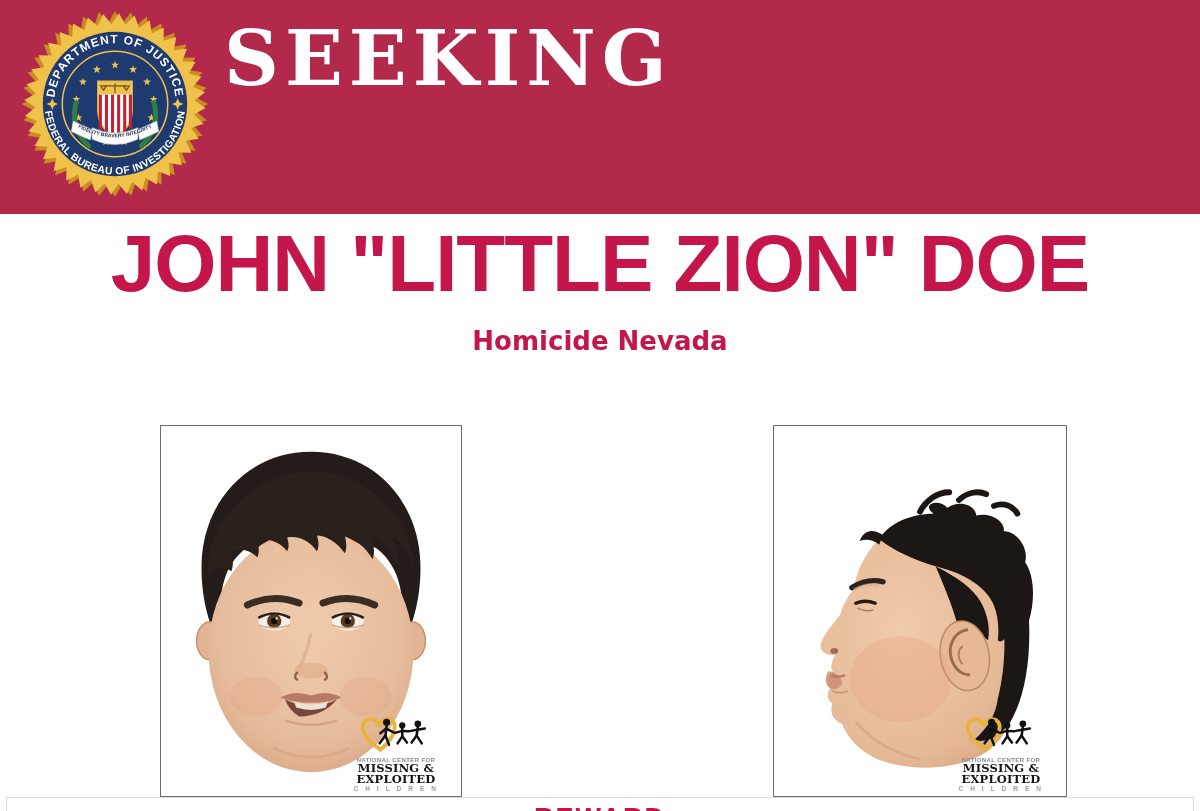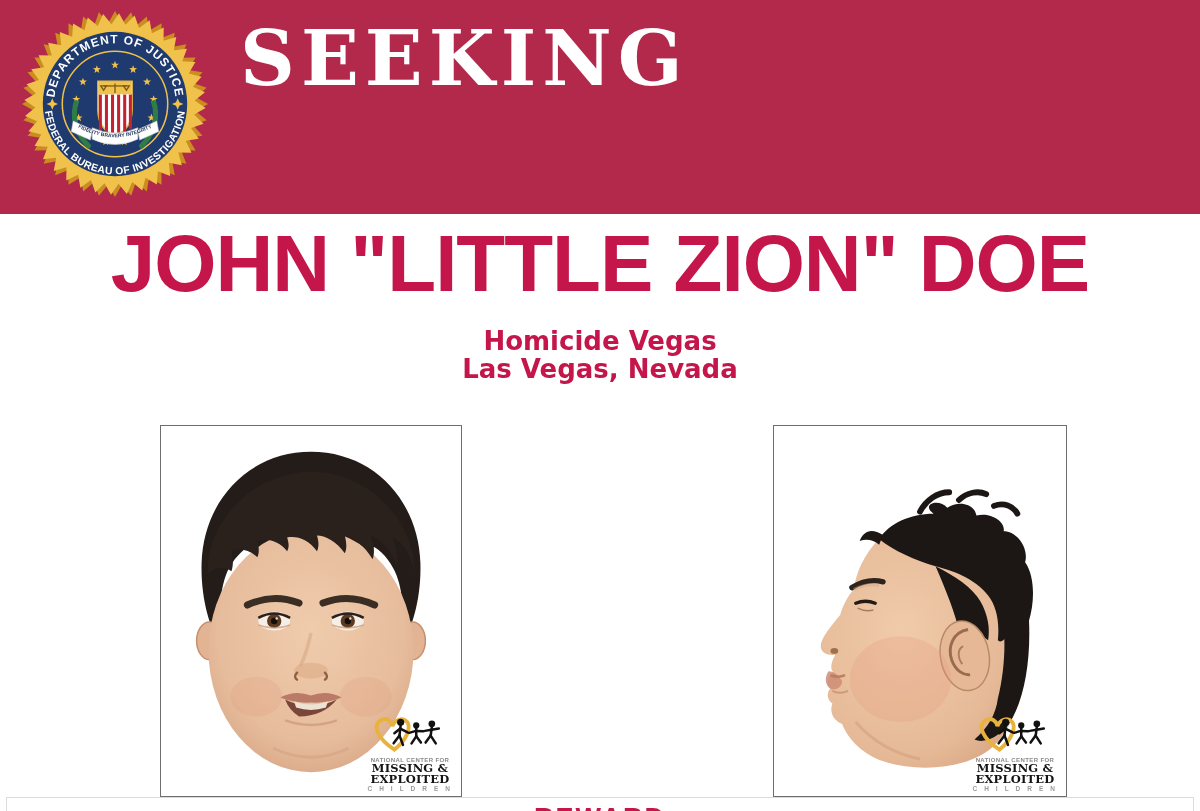--- a/index.html
+++ b/index.html
@@ -1,39 +1,39 @@
 <!DOCTYPE html>
 <html><head>
 <meta charset="utf-8">
 <style>
   html,body{margin:0;padding:0;}
   body{width:1200px;height:811px;overflow:hidden;background:#fff;font-family:"Liberation Sans",sans-serif;}
   .poster{position:relative;width:1200px;height:811px;background:#fff;overflow:hidden;}
 
   
   .banner{position:absolute;top:0;left:0;right:0;height:214px;background:#B3294B;}
-  .banner-text{position:absolute;left:240px;top:16px;color:#fff;
+  .banner-text{position:absolute;left:224px;top:16px;color:#fff;
     font-family:"DejaVu Serif",serif;font-weight:bold;font-size:76px;line-height:86px;letter-spacing:6px;}
   .seal{position:absolute;left:20px;top:9px;width:190px;height:190px;}
   .seal text{font-family:"Liberation Sans",sans-serif;}
 
   
   .victim-name{position:absolute;top:224px;left:0;width:100%;margin:0;text-align:center;
     font-size:80px;line-height:80px;font-weight:bold;letter-spacing:-1px;color:#C4164A;}
   .details{position:absolute;top:327px;left:0;width:100%;text-align:center;
     font-family:"DejaVu Sans",sans-serif;font-weight:bold;font-size:26px;line-height:28px;color:#C4164A;}
 
   
   .frame{position:absolute;top:425px;background:#fff;border:1px solid #6e6e6e;box-sizing:border-box;}
   .frame-left{left:160px;width:302px;height:372px;}
   .frame-right{left:773px;width:294px;height:372px;}
   .frame svg.face{position:absolute;left:0;top:0;width:100%;height:100%;}
 
   
-  .ncmec{position:absolute;right:5px;bottom:4px;width:92px;text-align:center;}
+  .ncmec{position:absolute;right:19px;bottom:4px;width:92px;text-align:center;}
   .ncmec-art{display:block;margin:0 auto;width:78px;height:46px;}
   .ncmec .n1{font-size:6px;color:#8a8a8a;font-weight:bold;letter-spacing:.4px;white-space:nowrap;}
   .ncmec .n2{font-family:"DejaVu Serif",serif;font-size:11.5px;line-height:10.5px;font-weight:bold;color:#141414;letter-spacing:.2px;white-space:nowrap;}
   .ncmec .n3{font-size:6.5px;color:#9a9a9a;font-weight:bold;letter-spacing:2.6px;margin-top:1px;white-space:nowrap;}
 
   
   .reward-box{position:absolute;left:6px;right:6px;top:797px;height:80px;background:#fff;
     border:1px solid #dcdcdc;border-bottom:none;}
   .reward-label{margin-top:5px;text-align:center;font-size:27px;font-weight:bold;letter-spacing:2px;color:#C4164A;}
 </style>
@@ -115,22 +115,21 @@
     </svg>
 
     <div class="banner-text">
       <div>SEEKING</div>
     </div>
   </header>
 
   <h1 class="victim-name">JOHN "LITTLE ZION" DOE</h1>
 
   <div class="details">
-    <div>Homicide Vegas</div>
-    <div>Las Vegas, Nevada</div>
+    <div>Homicide Nevada</div>
   </div>
 
   <figure class="frame frame-left" style="margin:0">
     <svg class="face" viewBox="0 0 300 372" preserveAspectRatio="xMidYMid meet">
       <defs>
         <radialGradient id="skinF" cx="50%" cy="42%" r="65%">
           <stop offset="0%" stop-color="#F0CCAC"></stop>
           <stop offset="70%" stop-color="#E6BC9C"></stop>
           <stop offset="100%" stop-color="#D7A584"></stop>
         </radialGradient>

